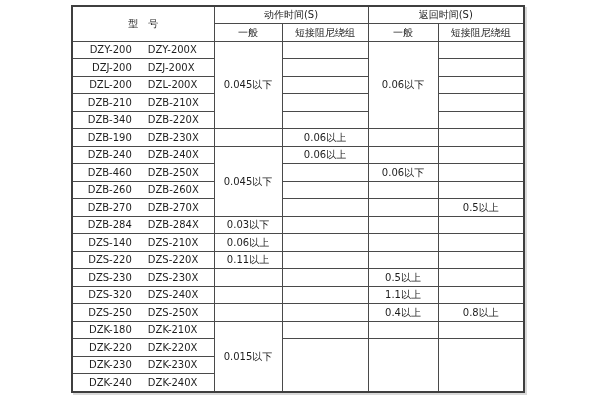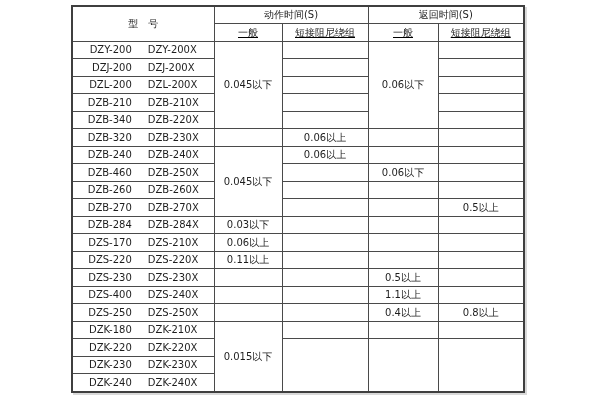--- a/index.html
+++ b/index.html
@@ -39,21 +39,21 @@
     text-align: center;
     vertical-align: middle;
     font-size: 10px;
     font-weight: normal;
     color: #1d1d1d;
     line-height: 1.1;
     overflow: hidden;
     white-space: nowrap;
   }
   thead tr.h1 { height: 17px; }
-  thead tr.h2 { height: 18px; text-decoration: underline; }
+  thead tr.h2 { height: 18px; }
   td.model-cell span {
     display: inline-block;
     margin: 0 8px;
   }
   td.up { padding-bottom: 24px; }
 </style>
 </head>
 <body>
 
 <div class="page">
@@ -101,21 +101,21 @@
             <td class="model-cell"><span>DZB-210</span><span>DZB-210X</span></td>
             <td></td>
             <td></td>
           </tr>
           <tr>
             <td class="model-cell"><span>DZB-340</span><span>DZB-220X</span></td>
             <td></td>
             <td></td>
           </tr>
           <tr>
-            <td class="model-cell"><span>DZB-320</span><span>DZB-230X</span></td>
+            <td class="model-cell"><span>DZB-190</span><span>DZB-230X</span></td>
             <td></td>
             <td>0.06以上</td>
             <td></td>
             <td></td>
           </tr>
           <tr>
             <td class="model-cell"><span>DZB-240</span><span>DZB-240X</span></td>
             <td rowspan="4" class="up">0.045以下</td>
             <td>0.06以上</td>
             <td></td>
@@ -140,42 +140,42 @@
             <td>0.5以上</td>
           </tr>
           <tr>
             <td class="model-cell"><span>DZB-284</span><span>DZB-284X</span></td>
             <td>0.03以下</td>
             <td></td>
             <td></td>
             <td></td>
           </tr>
           <tr>
-            <td class="model-cell"><span>DZS-170</span><span>DZS-210X</span></td>
+            <td class="model-cell"><span>DZS-140</span><span>DZS-210X</span></td>
             <td>0.06以上</td>
             <td></td>
             <td></td>
             <td></td>
           </tr>
           <tr>
             <td class="model-cell"><span>DZS-220</span><span>DZS-220X</span></td>
             <td>0.11以上</td>
             <td></td>
             <td></td>
             <td></td>
           </tr>
           <tr>
             <td class="model-cell"><span>DZS-230</span><span>DZS-230X</span></td>
             <td></td>
             <td></td>
             <td>0.5以上</td>
             <td></td>
           </tr>
           <tr>
-            <td class="model-cell"><span>DZS-400</span><span>DZS-240X</span></td>
+            <td class="model-cell"><span>DZS-320</span><span>DZS-240X</span></td>
             <td></td>
             <td></td>
             <td>1.1以上</td>
             <td></td>
           </tr>
           <tr>
             <td class="model-cell"><span>DZS-250</span><span>DZS-250X</span></td>
             <td></td>
             <td></td>
             <td>0.4以上</td>

